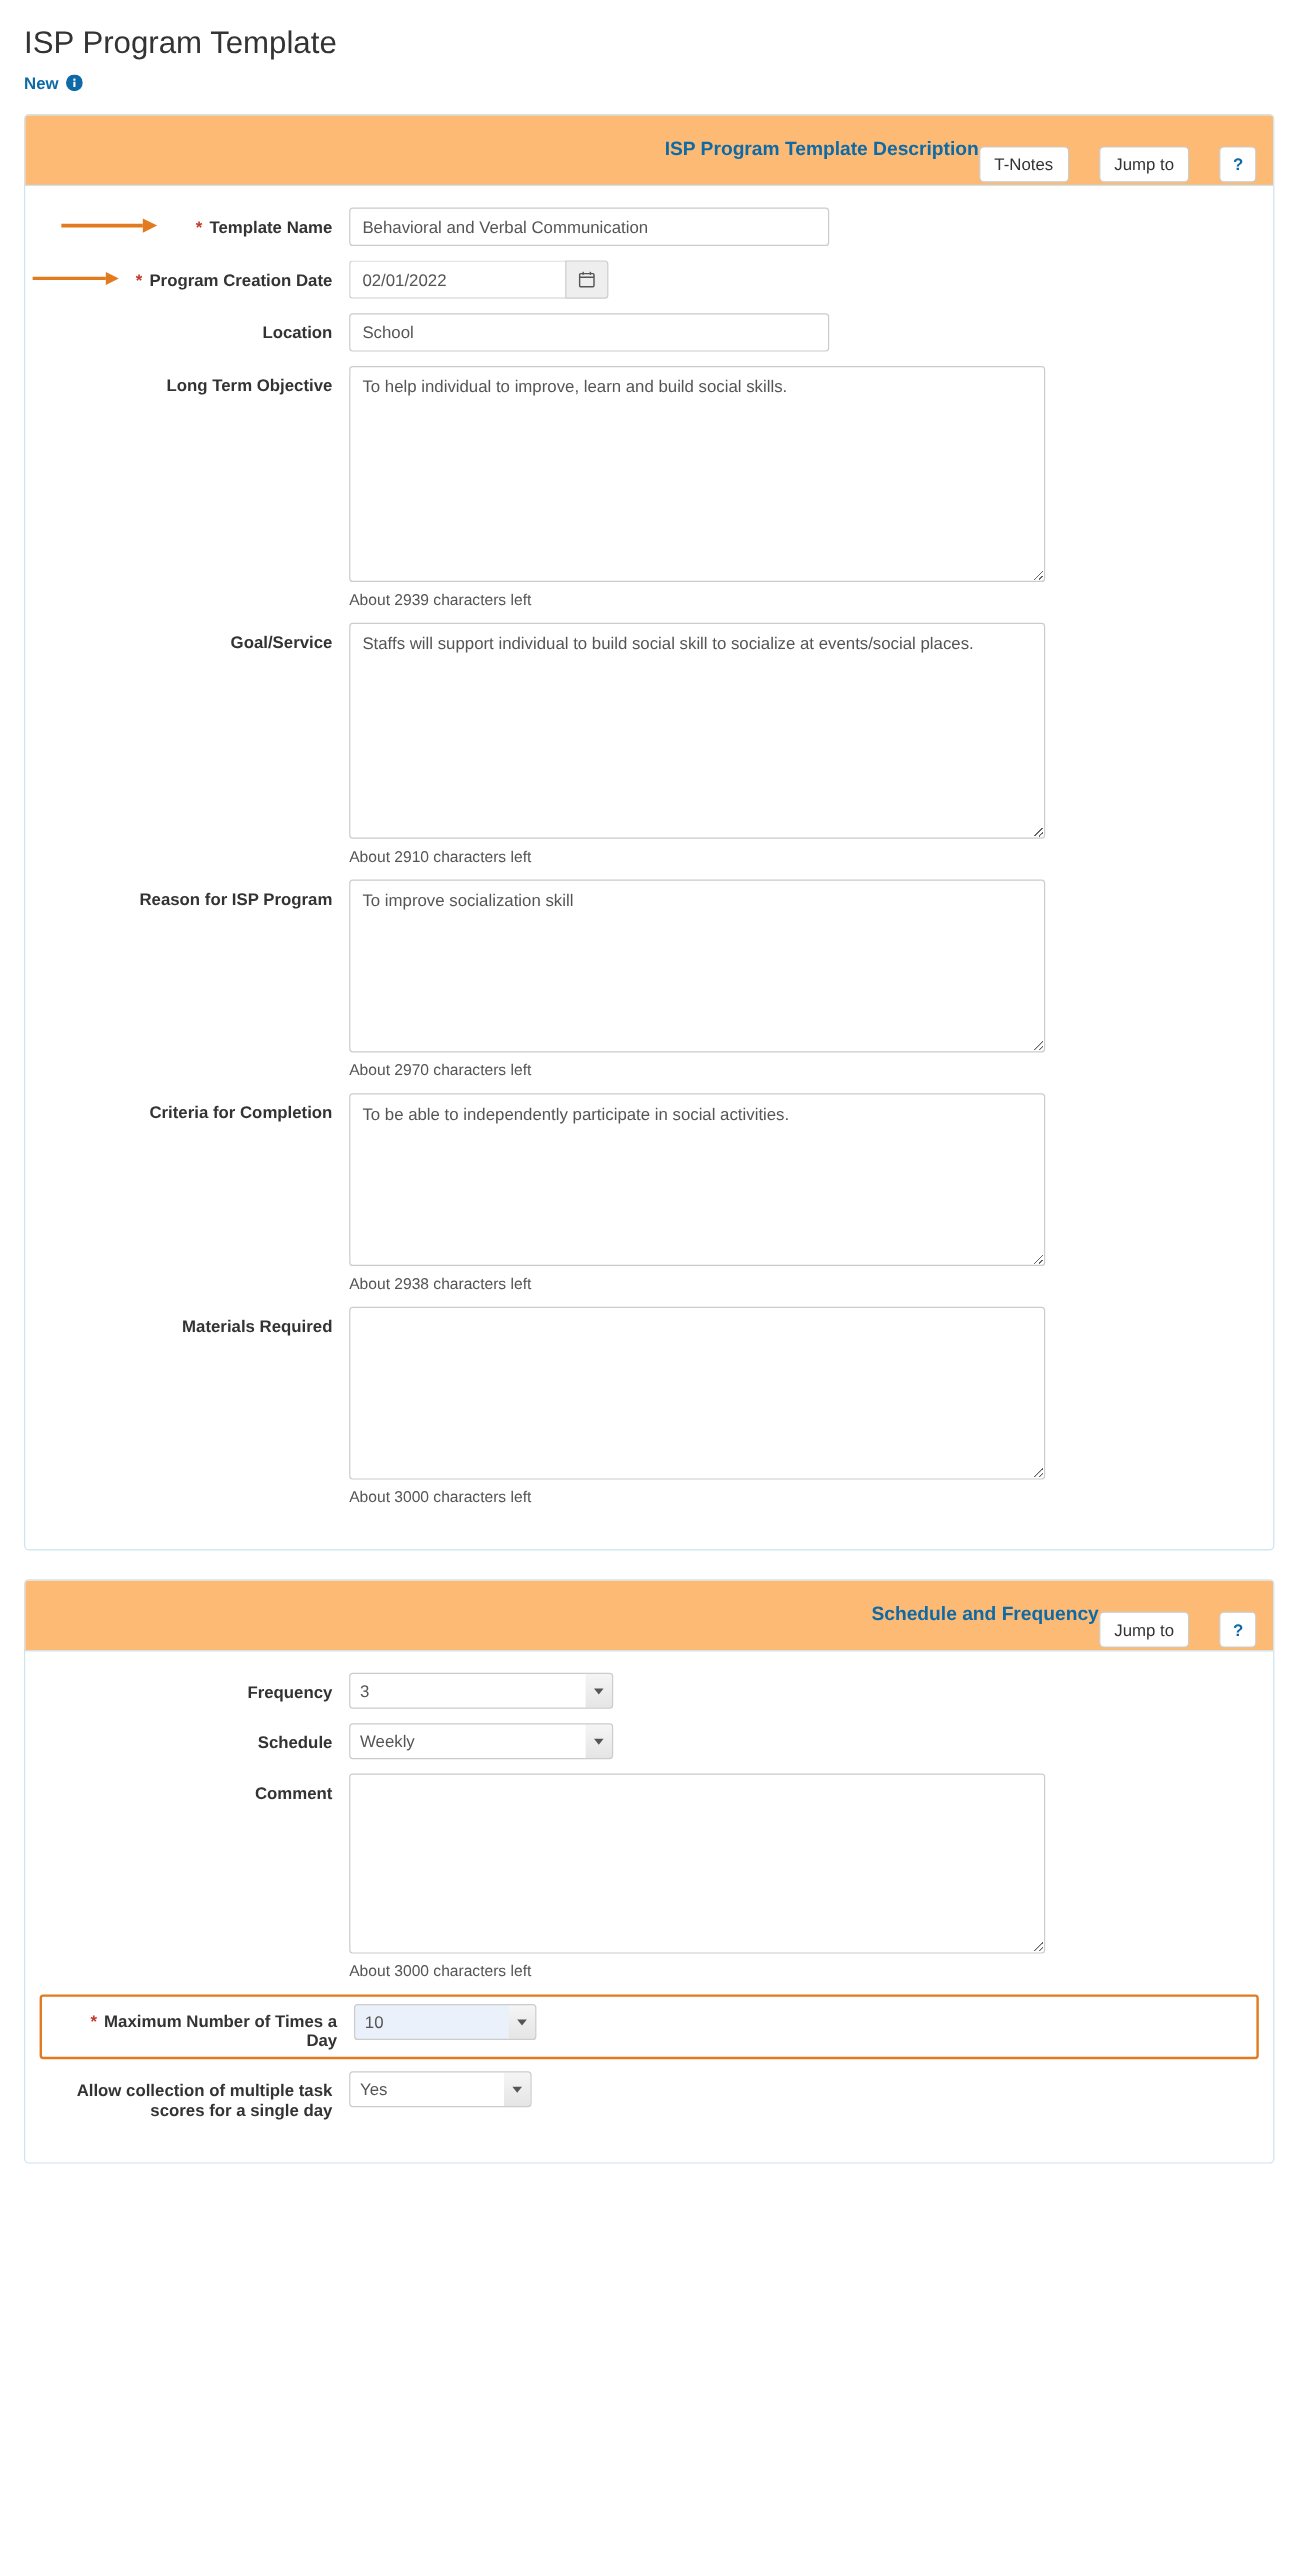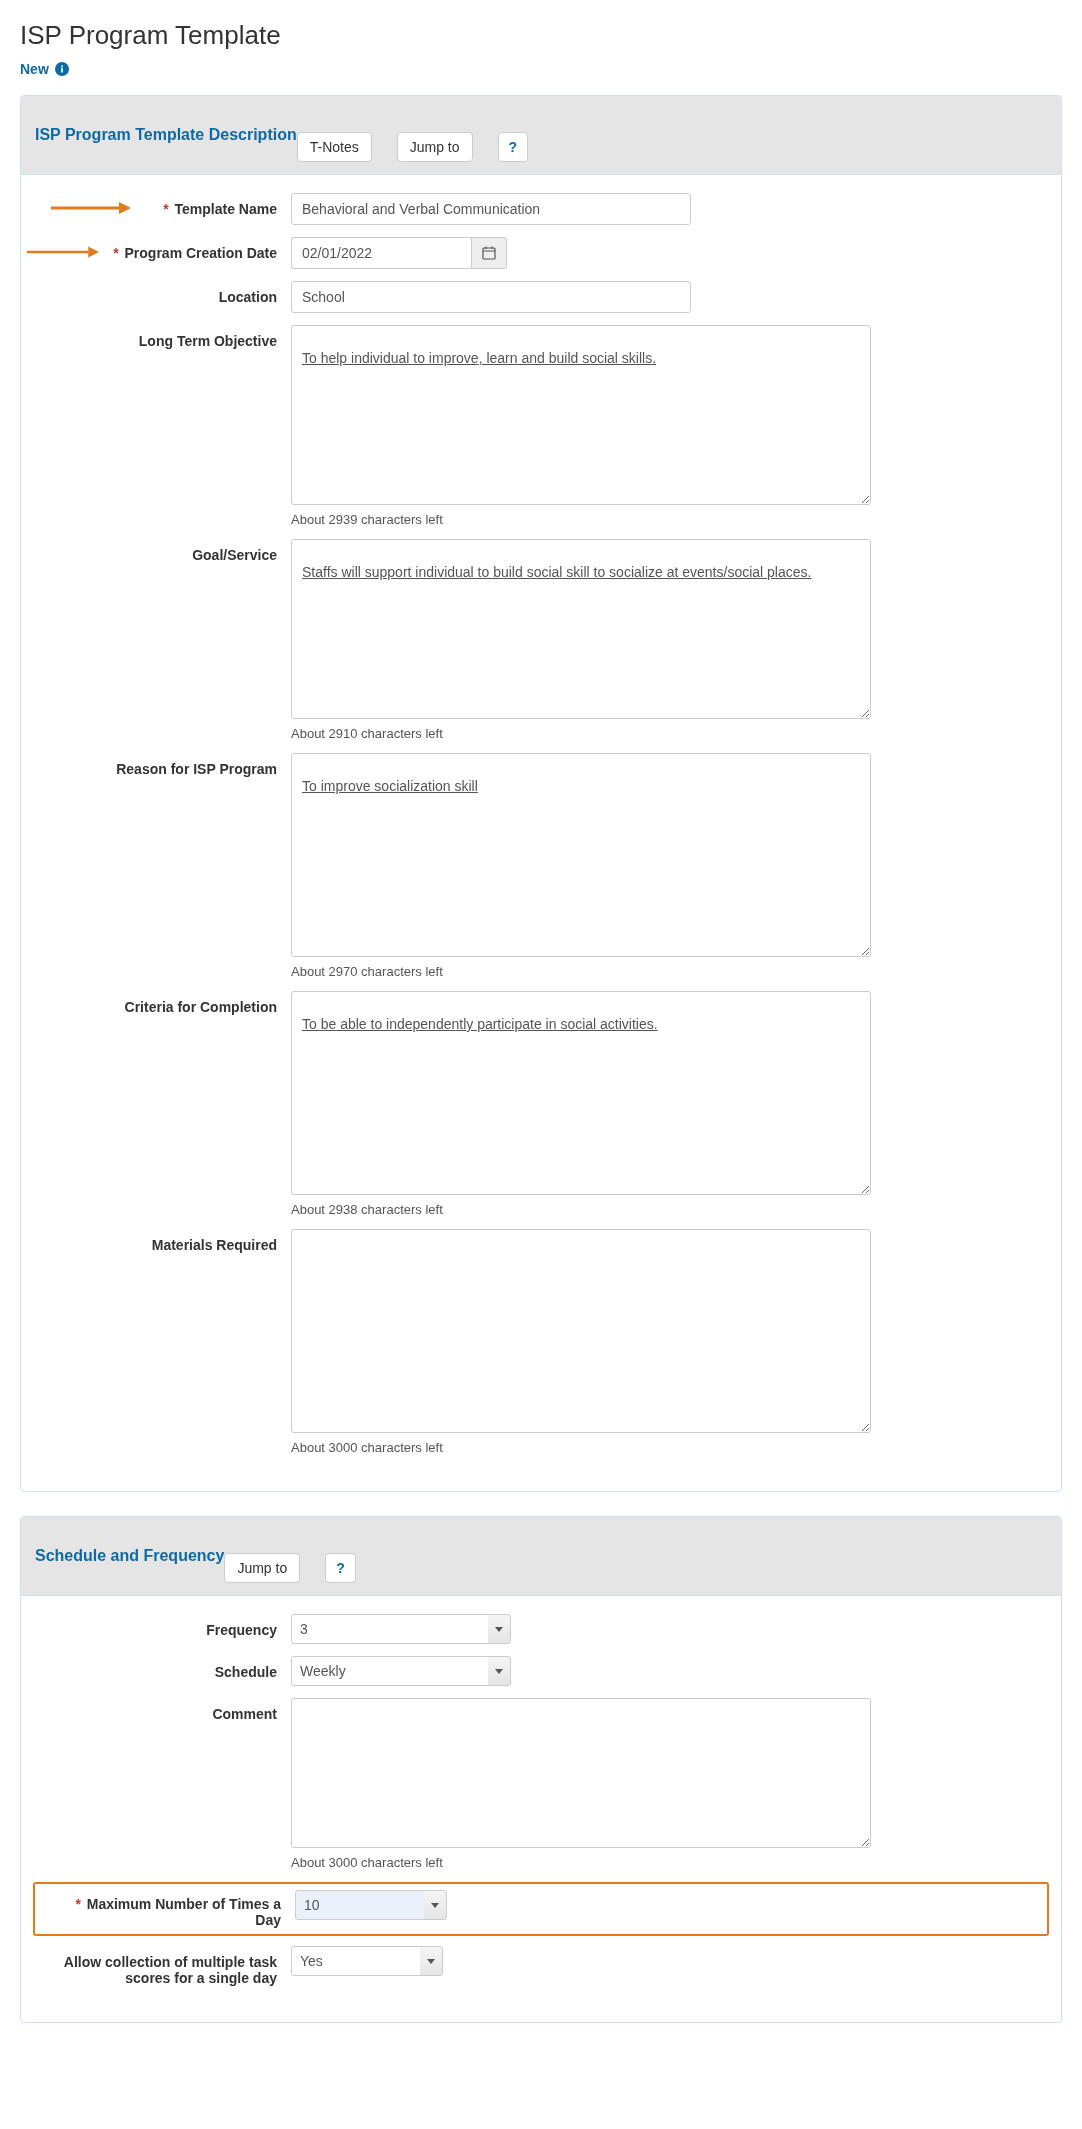--- a/index.html
+++ b/index.html
@@ -32,26 +32,26 @@
   }
   .info-icon-svg { width:14px; height:14px; fill:#0d6aa6; vertical-align:middle; }
   .panel {
     border: 1px solid #cce3f0;
     border-radius: 4px;
     margin-bottom: 24px;
     background: #fff;
     overflow: hidden;
   }
   .panel-header {
-    background: #e5e5e5;
+    background: #fdba74;
     border-bottom: 1px solid #cce3f0;
-    padding: 12px 14px;
+    padding: 2px 14px;
     display: flex;
     align-items: center;
-    justify-content: flex-start;
+    justify-content: flex-end;
   }
   .panel-title {
     color: #0d6aa6;
     font-size: 16px;
     font-weight: 700;
   }
   .panel-actions {
     display: flex;
     gap: 25px;
     margin-top: 24px;
@@ -121,31 +121,30 @@
     border: 1px solid #ccc;
     border-radius: 0 3px 3px 0;
     display: inline-flex;
     align-items: center;
     justify-content: center;
     cursor: pointer;
   }
   .cal-icon-svg { width:14px; height:14px; fill:#555; }
   .textarea {
     width: 100%;
-    padding: 24px 10px;
+    padding: 8px 10px;
     border: 1px solid #ccc;
     border-radius: 3px;
     font-size: 14px;
     color: #555;
     resize: both;
     font-family: inherit;
-    text-decoration: underline;
   }
   .ta-lg { height: 180px; }
-  .ta-md { height: 204px; }
+  .ta-md { height: 144px; }
   .ta-sm { height: 150px; }
   .char-left {
     font-size: 13px;
     color: #555;
     margin-top: 4px;
   }
   .select {
     padding: 6px 8px;
     border: 1px solid #ccc;
     border-radius: 3px;

